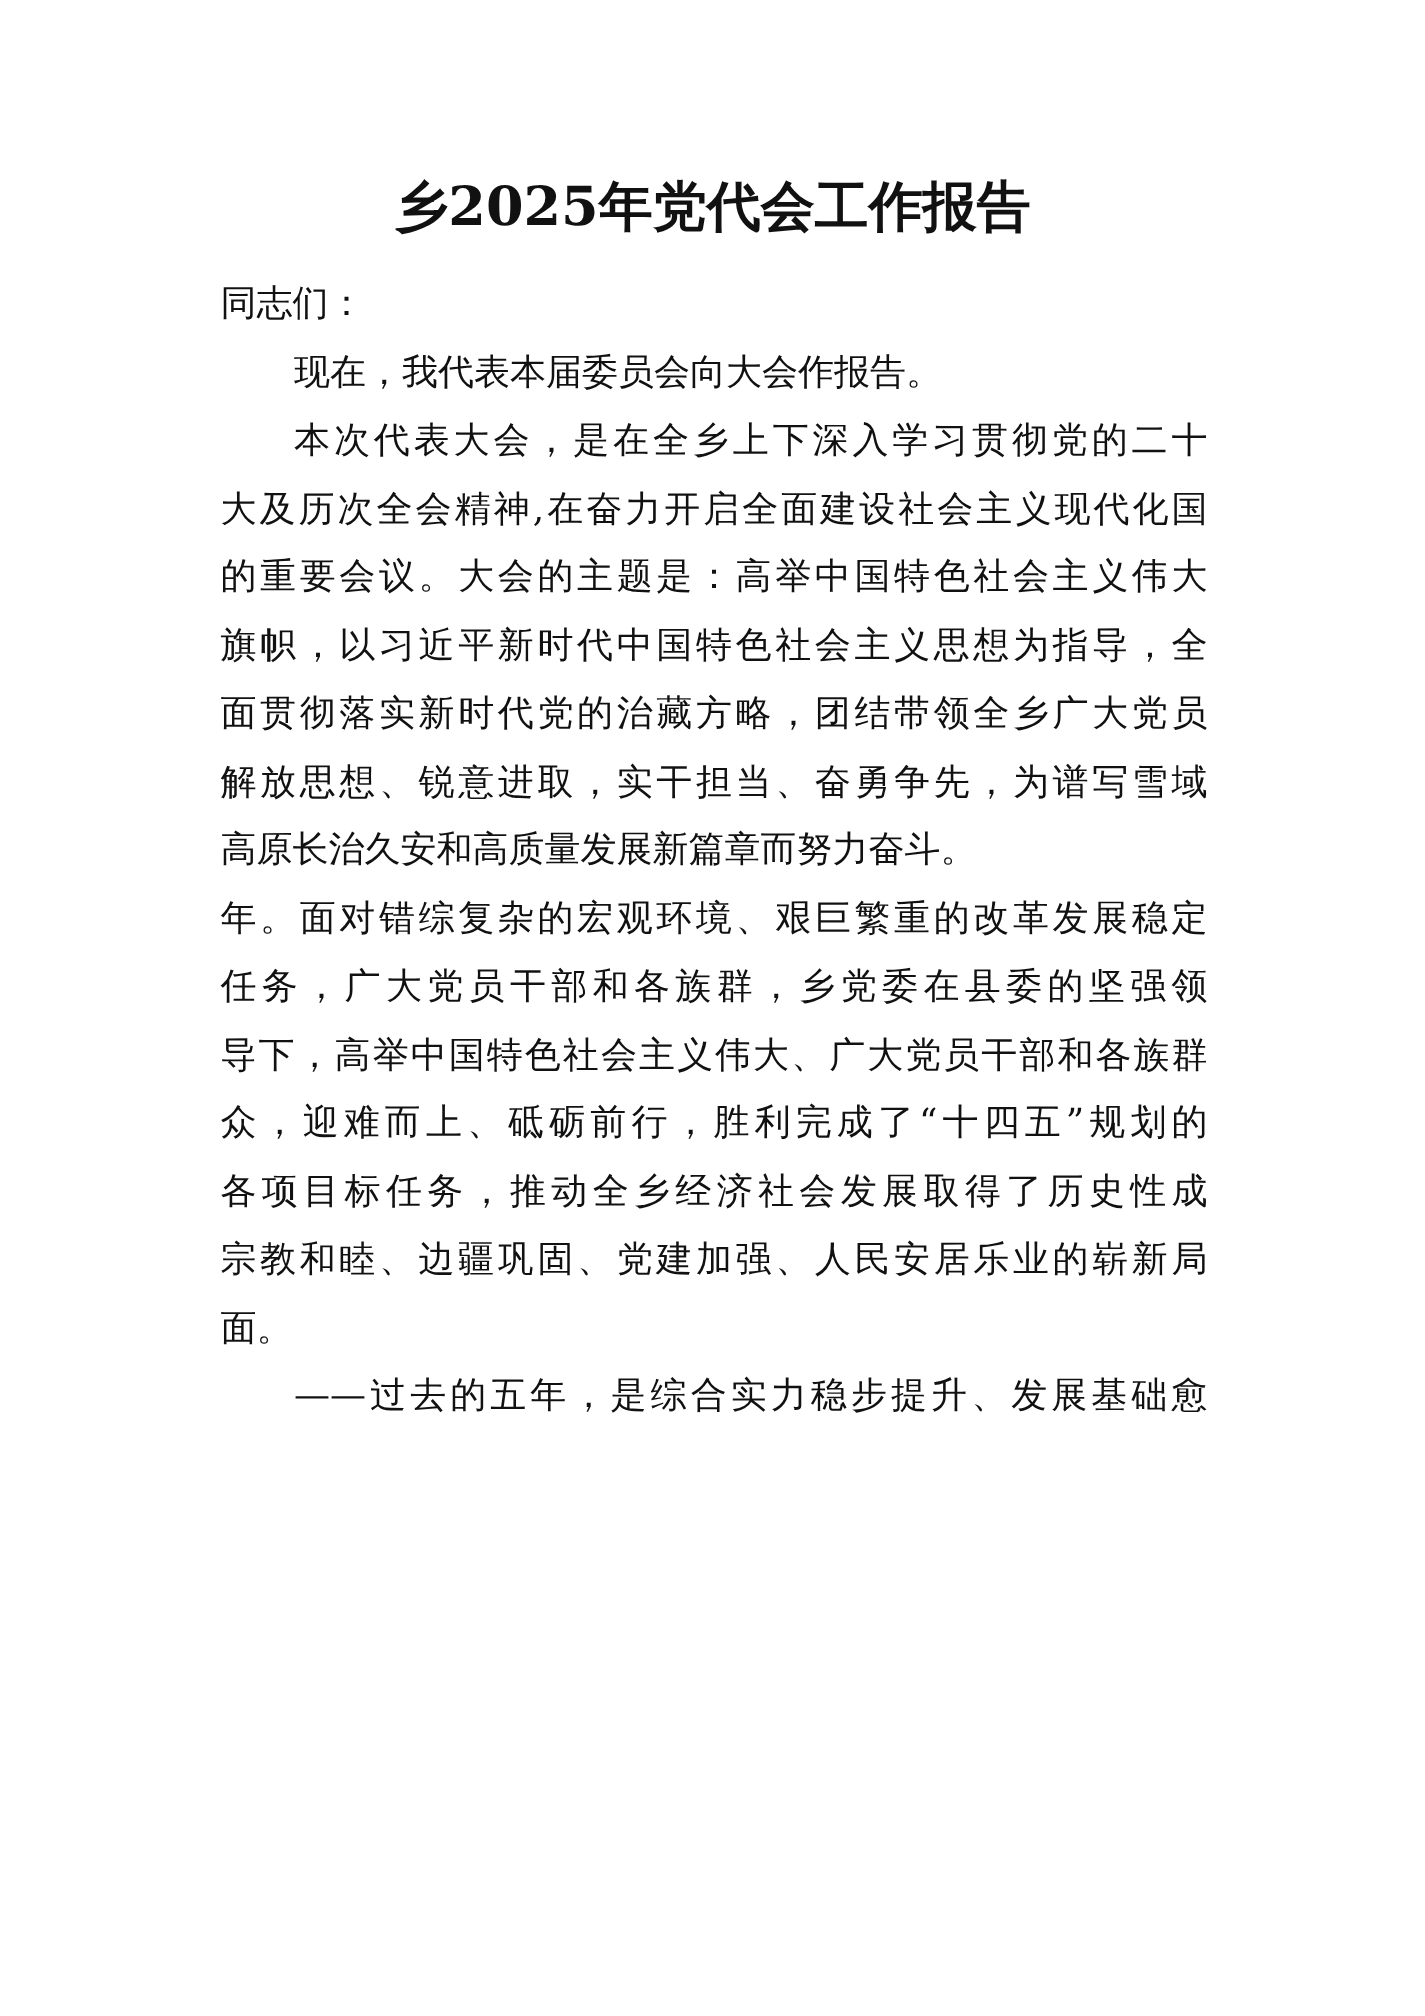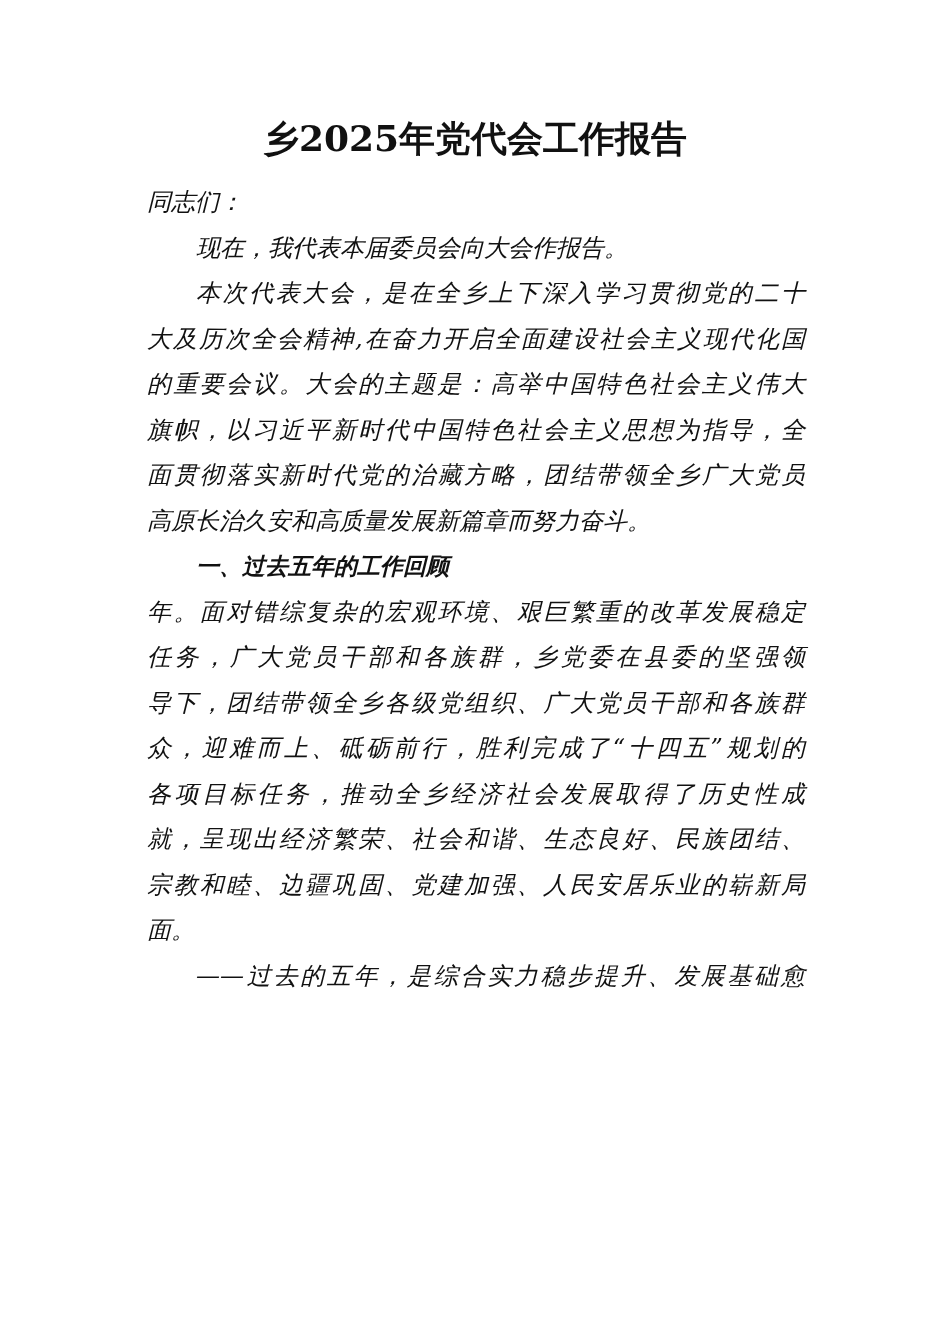--- a/index.html
+++ b/index.html
@@ -1,21 +1,21 @@
 <!DOCTYPE html>
 <html><head>
   <meta charset="utf-8">
   <style>
     html, body { margin: 0; padding: 0; background: #ffffff; }
     body { width: 950px; height: 1344px; position: relative; overflow: hidden;
       font-family: "DejaVu Serif", "Liberation Serif", serif; color: #111; }
     .page { position: absolute; left: 0; top: 0; width: 950px; height: 1325px; background: #fff; border-radius: 15px; }
     .title { position: absolute; top: 112px; left: 0; width: 950px; text-align: center;
       font-size: 36px; font-weight: bold; letter-spacing: 0px; line-height: 52px; }
-    .body { position: absolute; left: 147px; top: 180px; width: 658px; font-style: italic; }
+    .body { position: absolute; left: 147px; top: 180px; width: 658px; }
     .line { height: 45.5px; line-height: 45.5px; font-size: 24px; white-space: nowrap;
       text-align: justify; text-align-last: justify; }
     .line.last { text-align-last: left; }
     .indent { padding-left: 49px; }
     .heading { font-weight: bold; font-family: "DejaVu Sans", "Liberation Sans", sans-serif; font-size: 23px; text-align-last: left; }
   </style>
 </head>
 <body>
 
 <div class="page">
@@ -24,28 +24,27 @@
   <div class="body">
     <div class="line last">同志们：</div>
 
     <div class="line indent last">现在，我代表本届委员会向大会作报告。</div>
 
     <div class="line indent">本次代表大会，是在全乡上下深入学习贯彻党的二十</div>
     <div class="line">大及历次全会精神,在奋力开启全面建设社会主义现代化国</div>
     <div class="line">的重要会议。大会的主题是：高举中国特色社会主义伟大</div>
     <div class="line">旗帜，以习近平新时代中国特色社会主义思想为指导，全</div>
     <div class="line">面贯彻落实新时代党的治藏方略，团结带领全乡广大党员</div>
+    <div class="line">解放思想、锐意进取，实干担当、奋勇争先，为谱写雪域</div>
     <div class="line last">高原长治久安和高质量发展新篇章而努力奋斗。</div>
 
-    <div class="line indent heading">一、过去五年的工作回顾</div>
 
     <div class="line">年。面对错综复杂的宏观环境、艰巨繁重的改革发展稳定</div>
     <div class="line">任务，广大党员干部和各族群，乡党委在县委的坚强领</div>
-    <div class="line">导下，团结带领全乡各级党组织、广大党员干部和各族群</div>
+    <div class="line">导下，高举中国特色社会主义伟大、广大党员干部和各族群</div>
     <div class="line">众，迎难而上、砥砺前行，胜利完成了“十四五”规划的</div>
     <div class="line">各项目标任务，推动全乡经济社会发展取得了历史性成</div>
-    <div class="line">就，呈现出经济繁荣、社会和谐、生态良好、民族团结、</div>
     <div class="line">宗教和睦、边疆巩固、党建加强、人民安居乐业的崭新局</div>
     <div class="line last">面。</div>
 
     <div class="line indent">——过去的五年，是综合实力稳步提升、发展基础愈</div>
   </div>
 </div>
 
 </body></html>

